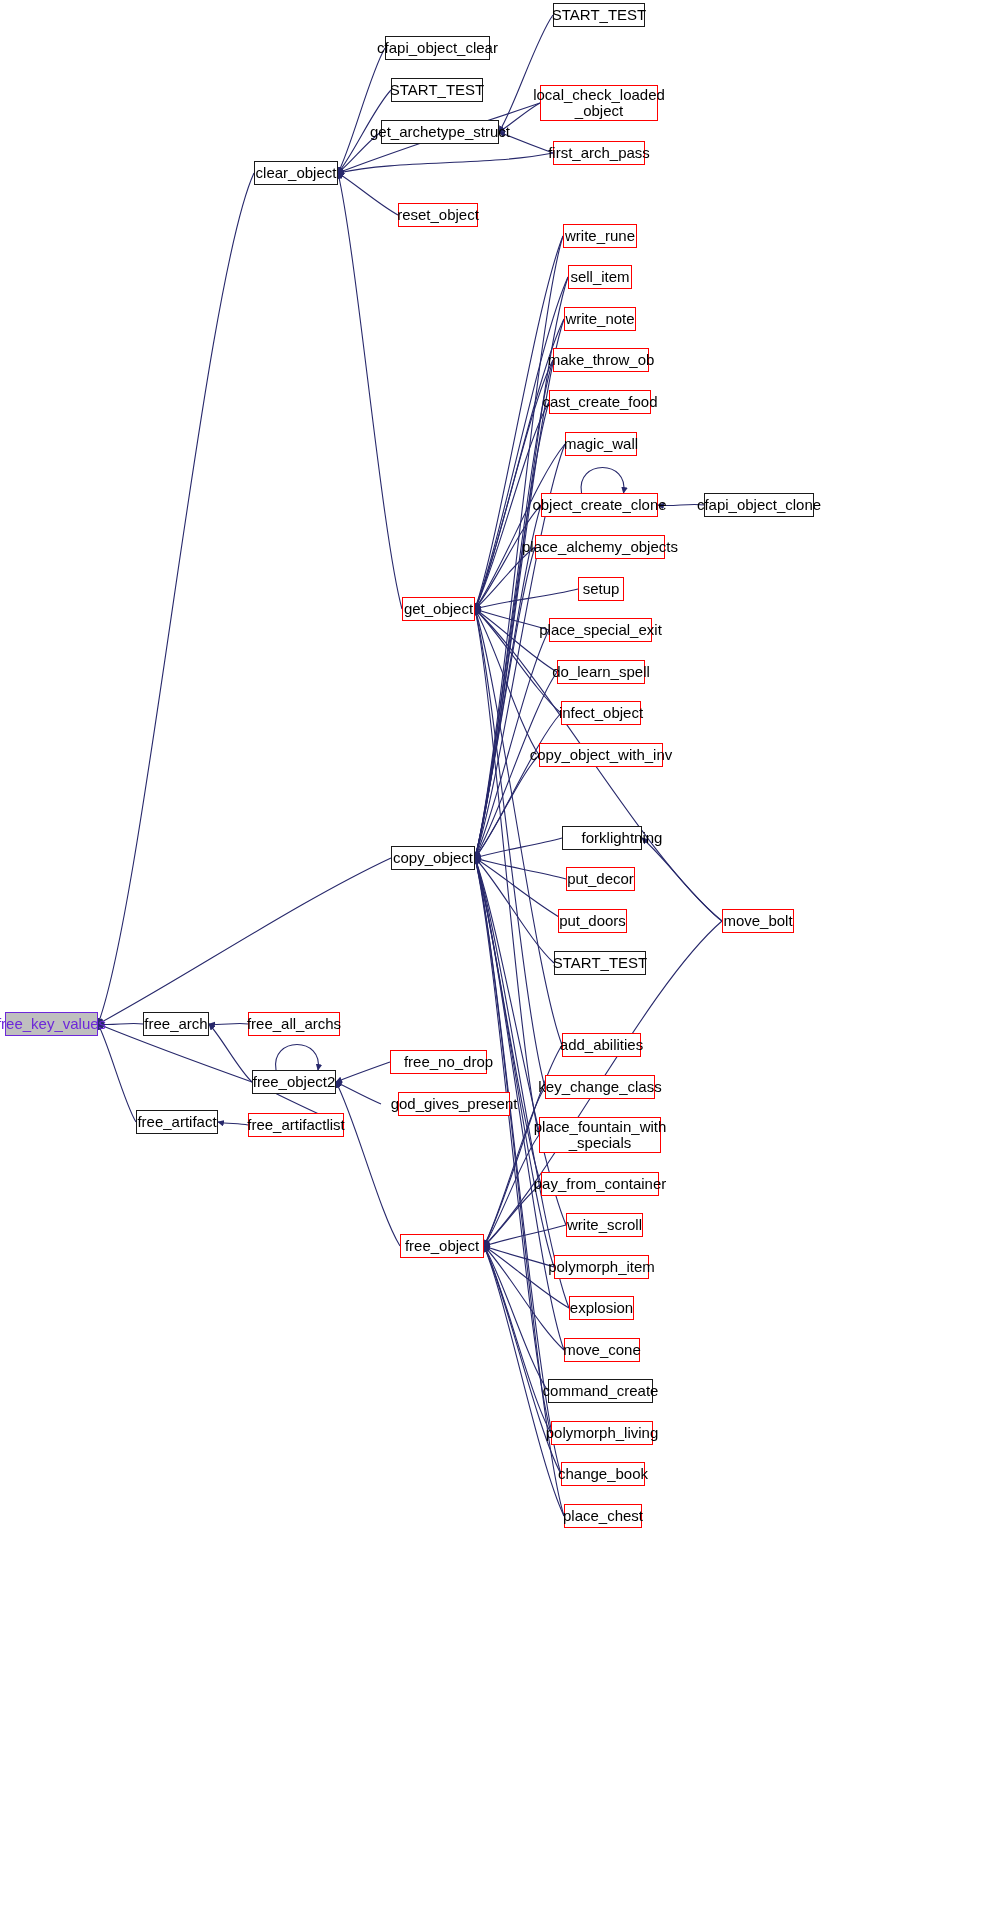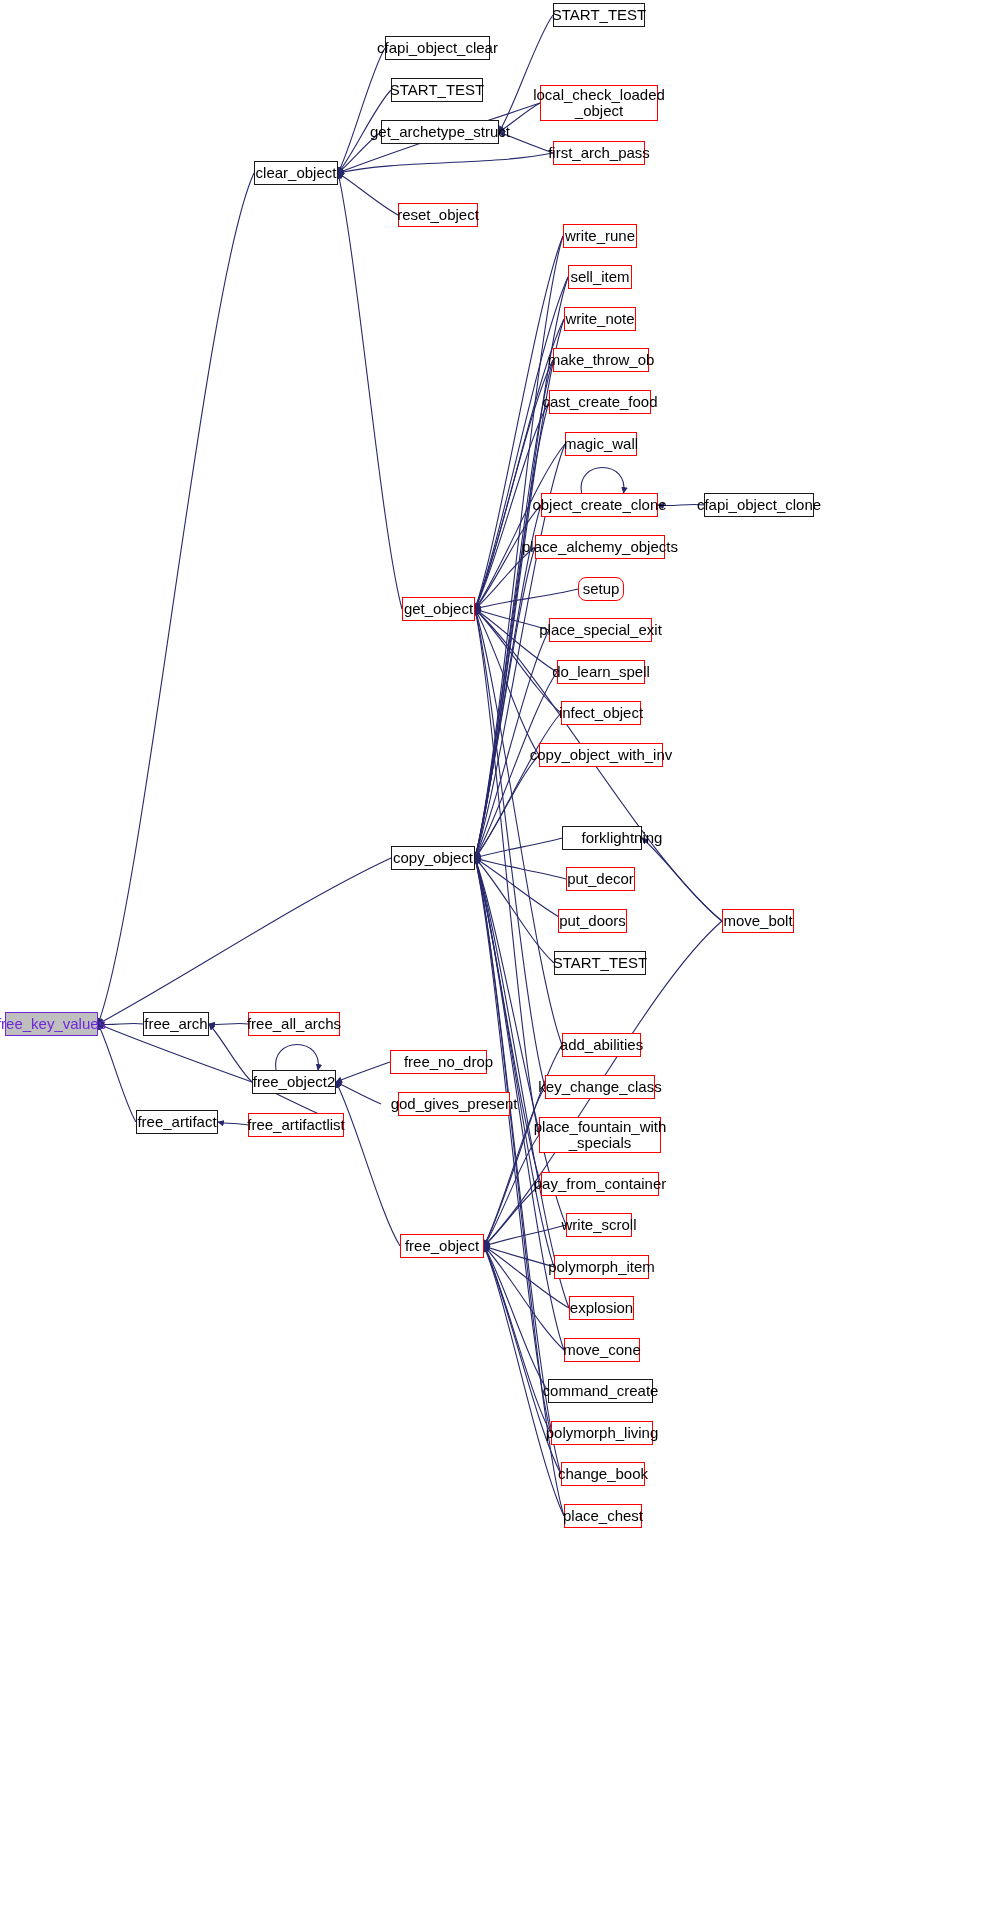--- a/index.html
+++ b/index.html
@@ -129,37 +129,37 @@
 _object</span></div>
       <div class="node n-red" style="left: 553px; top: 141px; width: 92px; height: 24px;"><span class="lbl">first_arch_pass</span></div>
       <div class="node n-red" style="left: 563px; top: 224px; width: 74px; height: 24px;"><span class="lbl">write_rune</span></div>
       <div class="node n-red" style="left: 568px; top: 265px; width: 64px; height: 24px;"><span class="lbl">sell_item</span></div>
       <div class="node n-red" style="left: 564px; top: 307px; width: 72px; height: 24px;"><span class="lbl">write_note</span></div>
       <div class="node n-red" style="left: 553px; top: 348px; width: 96px; height: 24px;"><span class="lbl">make_throw_ob</span></div>
       <div class="node n-red" style="left: 549px; top: 390px; width: 102px; height: 24px;"><span class="lbl">cast_create_food</span></div>
       <div class="node n-red" style="left: 565px; top: 432px; width: 72px; height: 24px;"><span class="lbl">magic_wall</span></div>
       <div class="node n-red" style="left: 541px; top: 493px; width: 117px; height: 24px;"><span class="lbl">object_create_clone</span></div>
       <div class="node n-red" style="left: 535px; top: 535px; width: 130px; height: 24px;"><span class="lbl">place_alchemy_objects</span></div>
-      <div class="node n-red" style="left: 578px; top: 577px; width: 46px; height: 24px; border-radius: 8px;"><span class="lbl">setup</span></div>
+      <div class="node n-red" style="left: 578px; top: 577px; width: 46px; height: 24px;"><span class="lbl">setup</span></div>
       <div class="node n-red" style="left: 549px; top: 618px; width: 103px; height: 24px;"><span class="lbl">place_special_exit</span></div>
       <div class="node n-red" style="left: 557px; top: 660px; width: 88px; height: 24px;"><span class="lbl">do_learn_spell</span></div>
       <div class="node n-red" style="left: 561px; top: 701px; width: 80px; height: 24px;"><span class="lbl">infect_object</span></div>
       <div class="node n-red" style="left: 539px; top: 743px; width: 124px; height: 24px;"><span class="lbl">copy_object_with_inv</span></div>
       <div class="node n-red" style="left: 402px; top: 597px; width: 73px; height: 24px;"><span class="lbl">get_object</span></div>
       <div class="node n-black" style="left: 391px; top: 846px; width: 84px; height: 24px;"><span class="lbl">copy_object</span></div>
       <div class="node n-black" style="left: 562px; top: 826px; width: 80px; height: 24px; padding-left: 40px;"><span class="lbl">forklightning</span></div>
       <div class="node n-red" style="left: 566px; top: 867px; width: 69px; height: 24px;"><span class="lbl">put_decor</span></div>
       <div class="node n-red" style="left: 558px; top: 909px; width: 69px; height: 24px;"><span class="lbl">put_doors</span></div>
       <div class="node n-black" style="left: 554px; top: 951px; width: 92px; height: 24px;"><span class="lbl">START_TEST</span></div>
       <div class="node n-red" style="left: 562px; top: 1033px; width: 79px; height: 24px;"><span class="lbl">add_abilities</span></div>
       <div class="node n-red" style="left: 545px; top: 1075px; width: 110px; height: 24px;"><span class="lbl">key_change_class</span></div>
       <div class="node n-red" style="left: 539px; top: 1117px; width: 122px; height: 36px;"><span class="lbl">place_fountain_with
 _specials</span></div>
       <div class="node n-red" style="left: 541px; top: 1172px; width: 118px; height: 24px;"><span class="lbl">pay_from_container</span></div>
-      <div class="node n-red" style="left: 566px; top: 1213px; width: 66px; height: 24px;"><span class="lbl">write_scroll</span></div>
+      <div class="node n-red" style="left: 566px; top: 1213px; width: 77px; height: 24px;"><span class="lbl">write_scroll</span></div>
       <div class="node n-red" style="left: 554px; top: 1255px; width: 95px; height: 24px;"><span class="lbl">polymorph_item</span></div>
       <div class="node n-red" style="left: 569px; top: 1296px; width: 65px; height: 24px;"><span class="lbl">explosion</span></div>
       <div class="node n-red" style="left: 564px; top: 1338px; width: 76px; height: 24px;"><span class="lbl">move_cone</span></div>
       <div class="node n-black" style="left: 548px; top: 1379px; width: 105px; height: 24px;"><span class="lbl">command_create</span></div>
       <div class="node n-red" style="left: 551px; top: 1421px; width: 102px; height: 24px;"><span class="lbl">polymorph_living</span></div>
       <div class="node n-red" style="left: 561px; top: 1462px; width: 84px; height: 24px;"><span class="lbl">change_book</span></div>
       <div class="node n-red" style="left: 564px; top: 1504px; width: 78px; height: 24px;"><span class="lbl">place_chest</span></div>
       <div class="node n-black" style="left: 704px; top: 493px; width: 110px; height: 24px;"><span class="lbl">cfapi_object_clone</span></div>
       <div class="node n-red" style="left: 722px; top: 909px; width: 72px; height: 24px;"><span class="lbl">move_bolt</span></div>
     </div>

